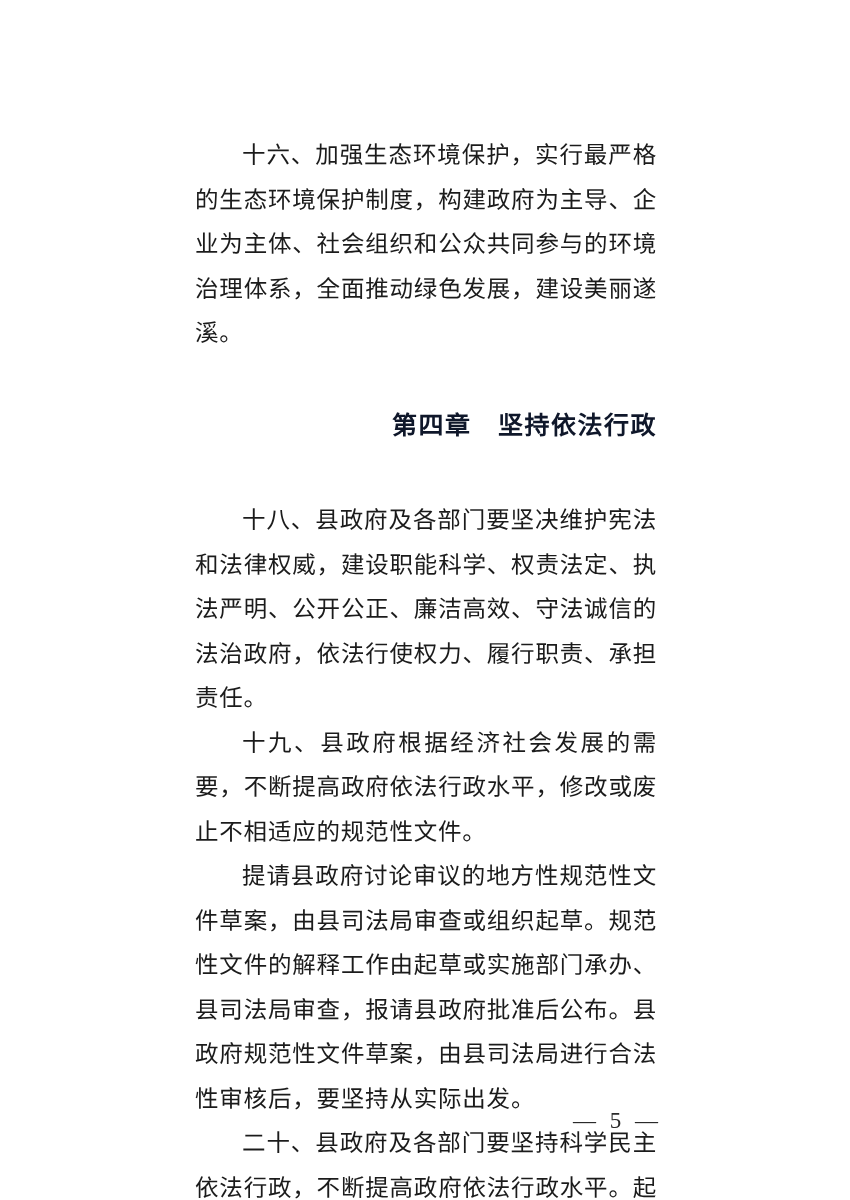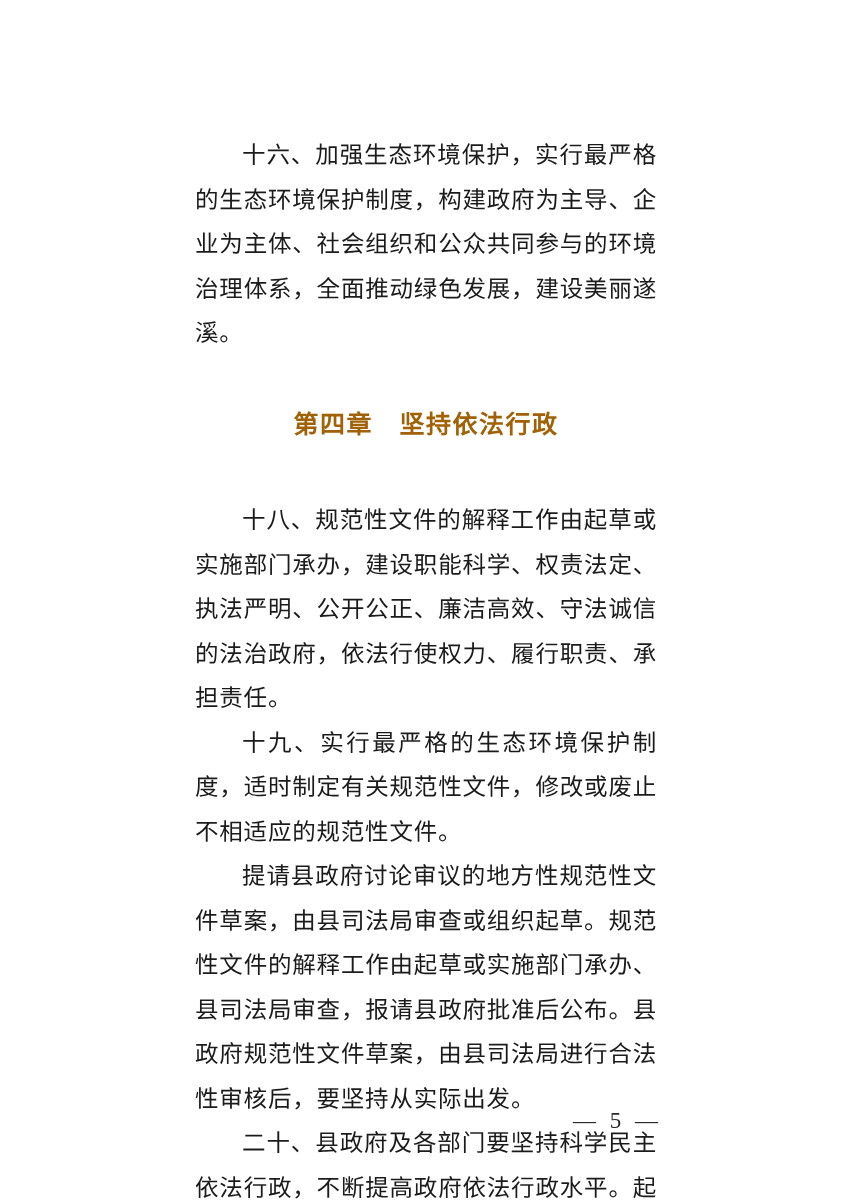--- a/index.html
+++ b/index.html
@@ -27,27 +27,27 @@
     text-align: justify;
     text-justify: inter-ideograph;
     text-indent: 2em;
     word-break: break-all;
     color: #1b1b1b;
   }
   .chapter-heading {
     margin: 0;
     margin-top: 47px;
     margin-bottom: 51px;
-    font-family: Liberation Serif, serif;
+    font-family: Liberation Sans, sans-serif;
     font-weight: bold;
     font-size: 25px;
     line-height: 44.5px;
     letter-spacing: 1.5px;
-    text-align: center;
-    color: #a16207;
+    text-align: right;
+    color: #0f172a;
   }
   .page-footer {
     position: absolute;
     top: 1108px;
     right: 108px;
     font-family: "Liberation Serif", "DejaVu Serif", serif;
     font-size: 23px;
     letter-spacing: 4px;
     color: #2a2a2a;
   }
@@ -57,22 +57,22 @@
 
 <div class="page">
 
   <div class="body-text">
     <p>十六、加强生态环境保护，实行最严格的生态环境保护制度，构建政府为主导、企业为主体、社会组织和公众共同参与的环境治理体系，全面推动绿色发展，建设美丽遂溪。</p>
   </div>
 
   <h2 class="chapter-heading">第四章　坚持依法行政</h2>
 
   <div class="body-text">
-    <p>十八、规范性文件的解释工作由起草或实施部门承办，建设职能科学、权责法定、执法严明、公开公正、廉洁高效、守法诚信的法治政府，依法行使权力、履行职责、承担责任。</p>
-    <p>十九、实行最严格的生态环境保护制度，适时制定有关规范性文件，修改或废止不相适应的规范性文件。</p>
+    <p>十八、县政府及各部门要坚决维护宪法和法律权威，建设职能科学、权责法定、执法严明、公开公正、廉洁高效、守法诚信的法治政府，依法行使权力、履行职责、承担责任。</p>
+    <p>十九、县政府根据经济社会发展的需要，不断提高政府依法行政水平，修改或废止不相适应的规范性文件。</p>
     <p>提请县政府讨论审议的地方性规范性文件草案，由县司法局审查或组织起草。规范性文件的解释工作由起草或实施部门承办、县司法局审查，报请县政府批准后公布。县政府规范性文件草案，由县司法局进行合法性审核后，要坚持从实际出发。</p>
     <p>二十、县政府及各部门要坚持科学民主依法行政，不断提高政府依法行政水平。起草地方性规范性文件，要坚持从实际出发，及时准确反映经济社会发展要求，充分反映人民意愿，使所确立的制度能够切实解决问题，备而不繁，简明易行。</p>
   </div>
 
   <div class="page-footer">
     <span>— 5 —</span>
   </div>
 
 </div>
 

